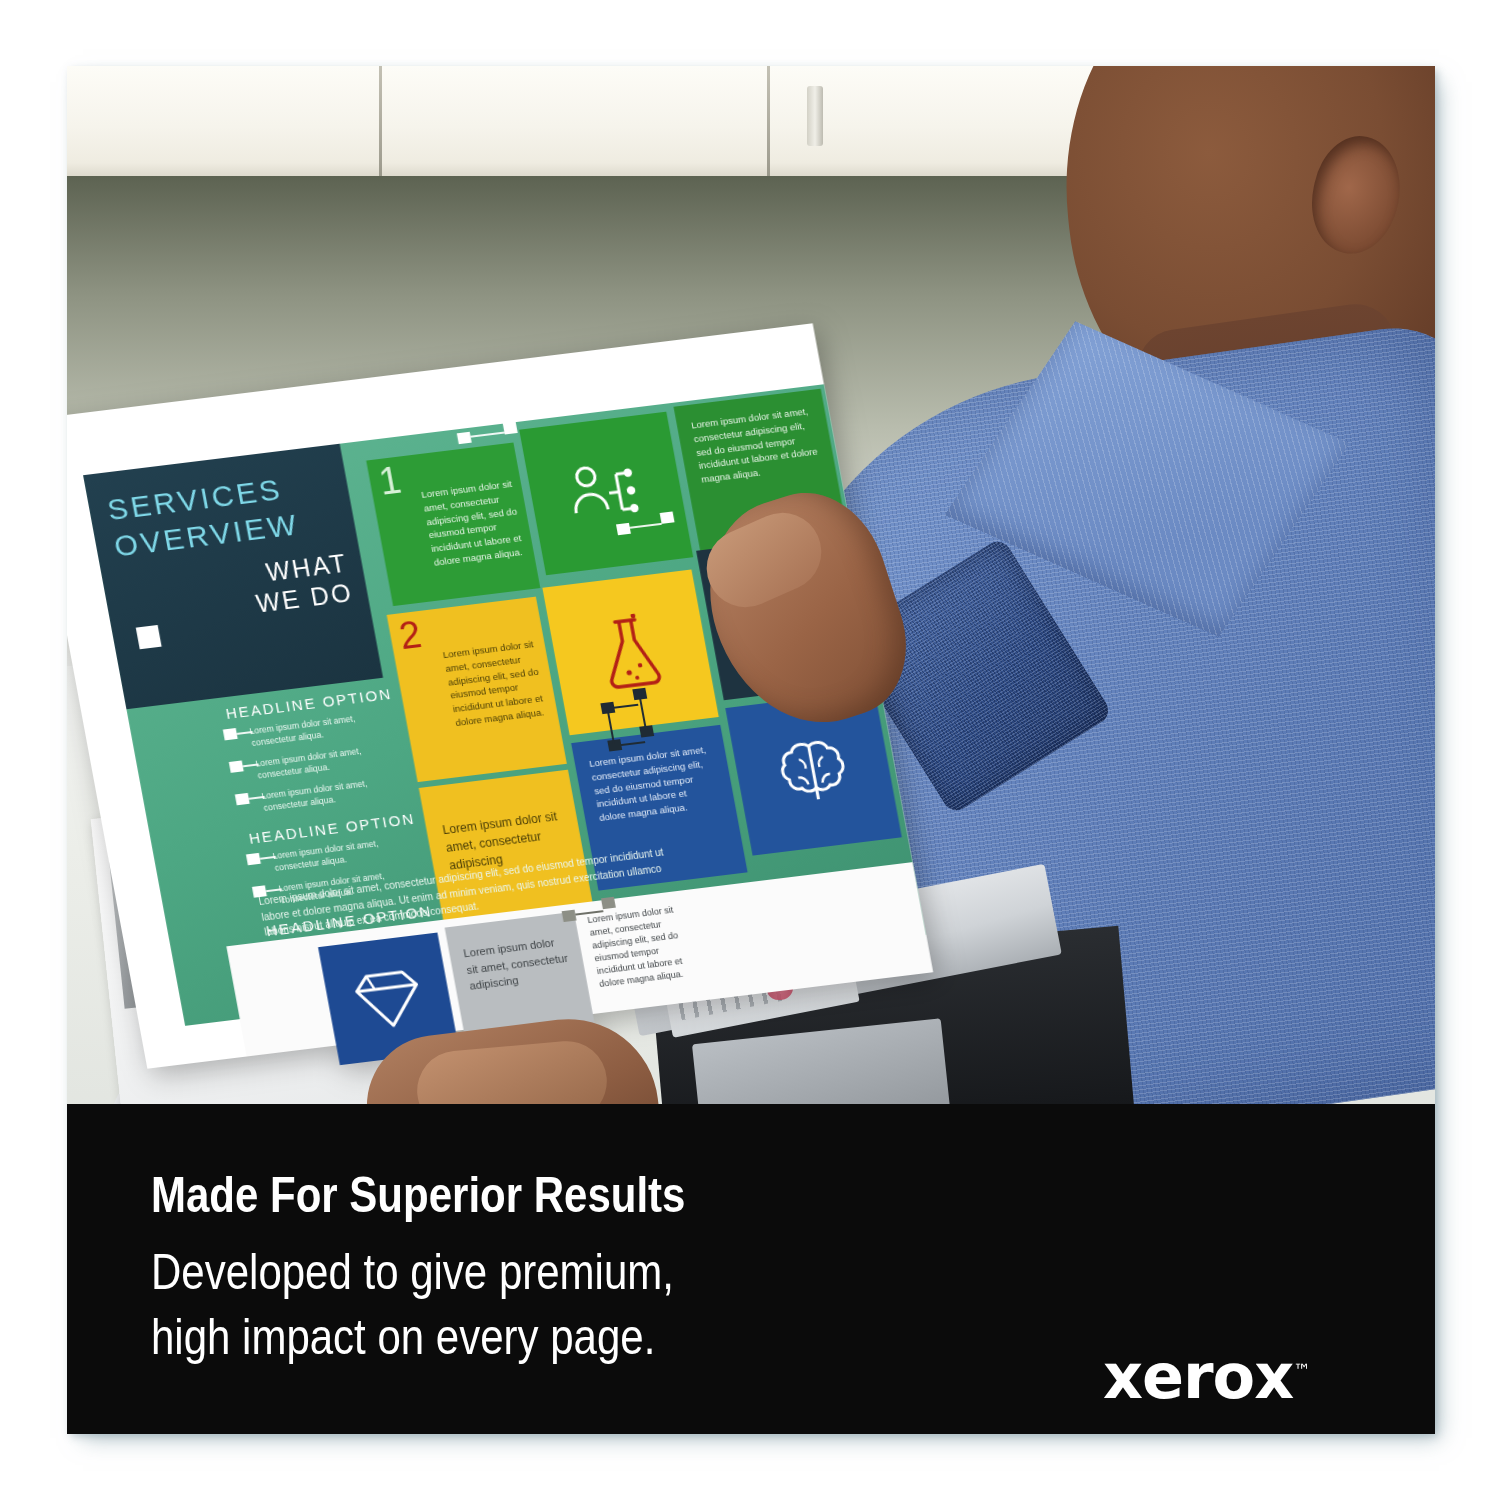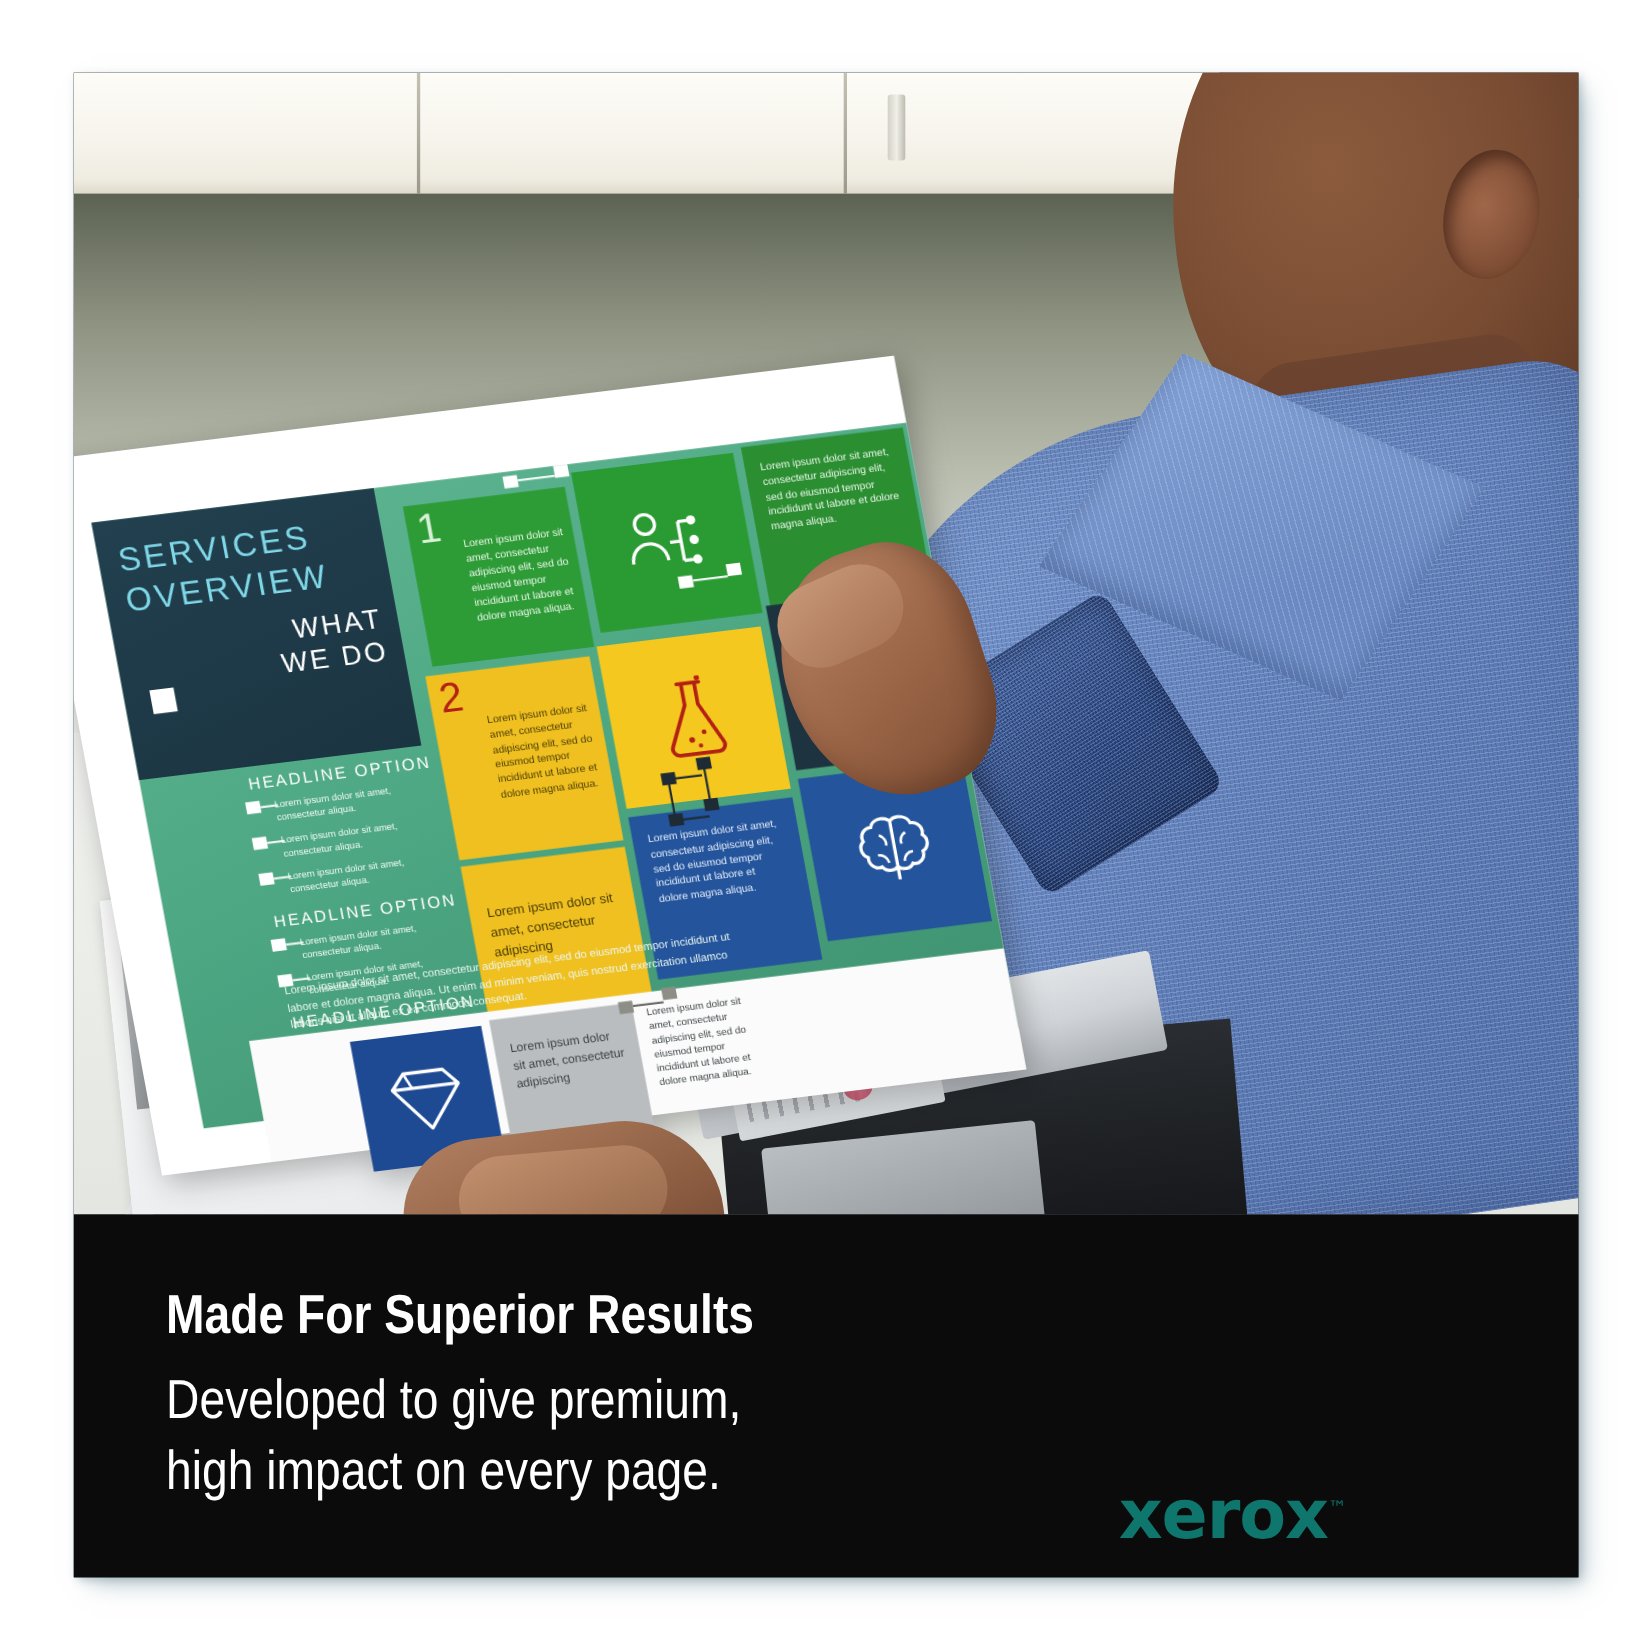--- a/index.html
+++ b/index.html
@@ -212,21 +212,21 @@
 
   
   .banner{position:absolute;left:0;top:1038px;width:1368px;height:330px;background:#0b0b0b;}
   .b-head{position:absolute;left:84px;top:62px;color:#fff;
     font-family:"Liberation Sans Narrow","Liberation Sans",sans-serif;
     font-weight:bold;font-size:50px;letter-spacing:0px;
     transform:scaleX(.84);transform-origin:left center;white-space:nowrap;}
   .b-sub{position:absolute;left:84px;top:136px;color:#fff;
     font-family:"Liberation Sans",sans-serif;font-weight:300;font-size:50px;line-height:1.30;
     transform:scaleX(.84);transform-origin:left top;white-space:nowrap;}
-  .logo{position:absolute;left:950px;top:236px;color:#0f766e;
+  .logo{position:absolute;left:1036px;top:236px;color:#ffffff;
     font-family:"DejaVu Sans",sans-serif;font-weight:bold;font-size:62px;letter-spacing:-1px;}
   .logo .tm{font-size:17px;vertical-align:super;font-weight:normal;}
 </style>
 </head>
 <body>
 
 <div class="canvas">
  <div class="ad-card">
 
   <div class="photo">

